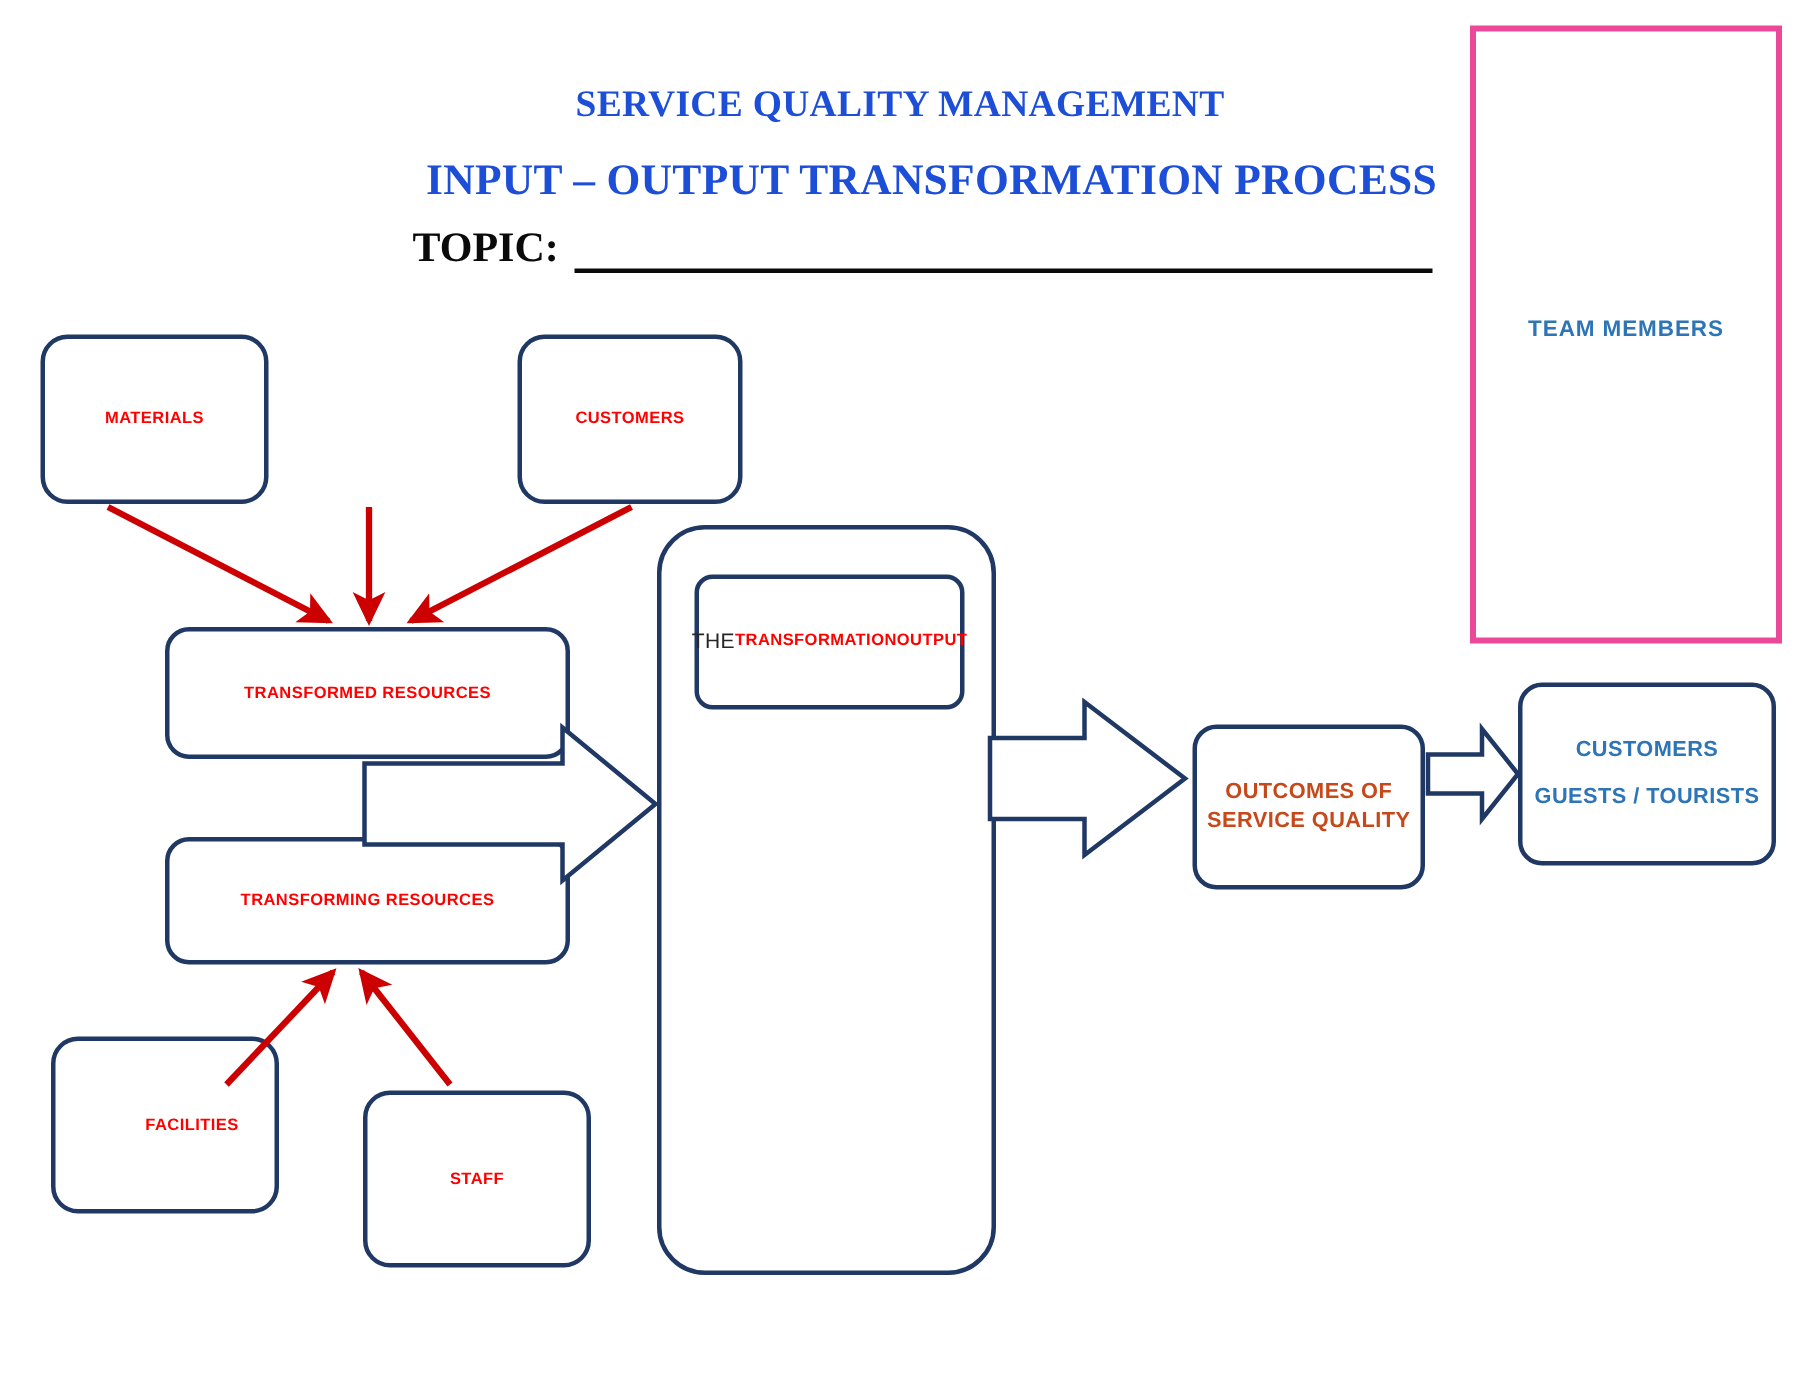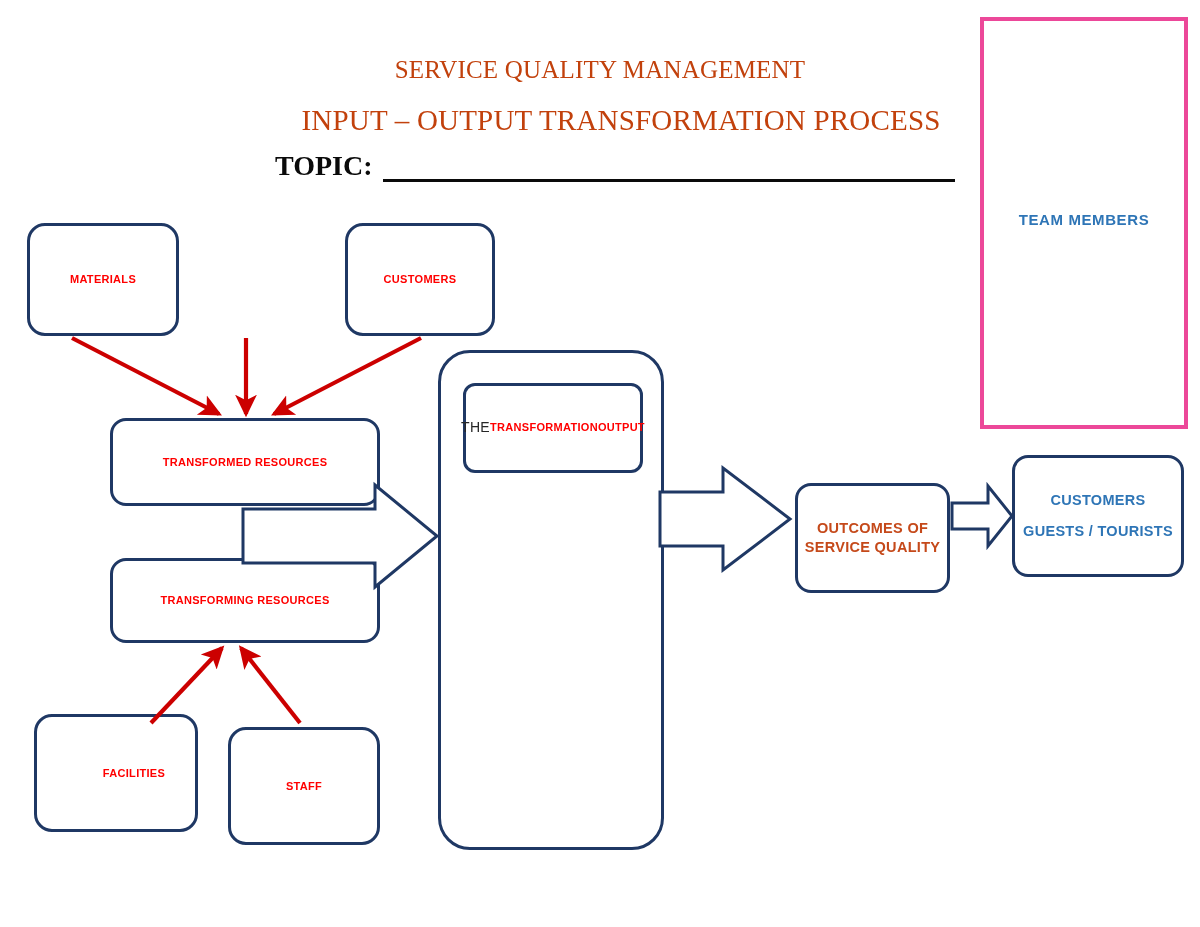--- a/index.html
+++ b/index.html
@@ -16,22 +16,22 @@
     width: 1200px;
     height: 927px;
     background: #ffffff;
     overflow: hidden;
   }
 
   
   .title-line {
     position: absolute;
     font-family: "Liberation Serif", serif;
-    font-weight: normal;
-    color: #c2410c;
+    font-weight: bold;
+    color: #1d4ed8;
     white-space: nowrap;
     letter-spacing: 0.2px;
   }
   #title-1 {
     left: 0; top: 56px; width: 1200px;
     text-align: center;
     font-size: 25px;
   }
   #title-2 {
     left: 10px; top: 104px; width: 1200px;
@@ -99,22 +99,22 @@
   }
 
   
   #box-materials   { left: 27px;  top: 223px; width: 152px; height: 113px; }
   #box-information { left: 185px; top: 223px; width: 148px; height: 113px; }
   #box-customers-in{ left: 345px; top: 223px; width: 150px; height: 113px; }
 
   #box-transformed { left: 110px; top: 418px; width: 270px; height: 88px; border-radius: 16px; }
   #box-transforming{ left: 110px; top: 558px; width: 270px; height: 85px; border-radius: 16px; }
 
-  #box-facilities  { left: 34px;  top: 714px; width: 164px; height: 118px; padding-left: 36px; }
-  #box-staff       { left: 228px; top: 727px; width: 152px; height: 118px; }
+  #box-facilities  { left: 34px;  top: 691px; width: 152px; height: 118px; padding-left: 36px; }
+  #box-staff       { left: 242px; top: 727px; width: 152px; height: 118px; }
 
   #box-process-container {
     left: 438px; top: 350px; width: 226px; height: 500px;
     border-radius: 32px;
     justify-content: flex-start;
   }
   #box-process-inner {
     position: absolute;
     left: 22px; top: 30px;
     width: 180px; height: 90px;

